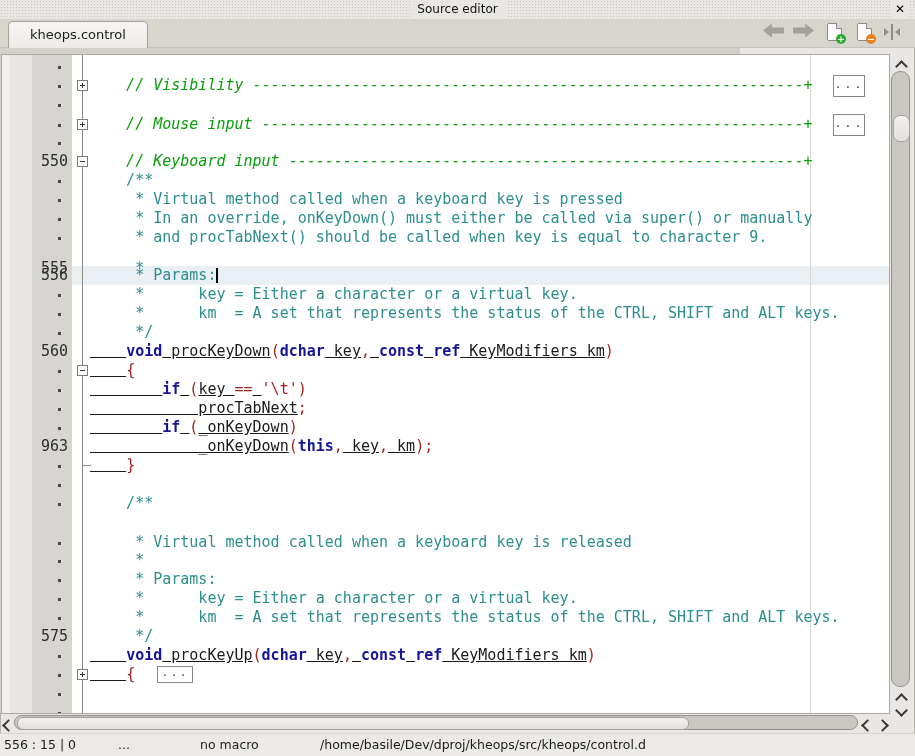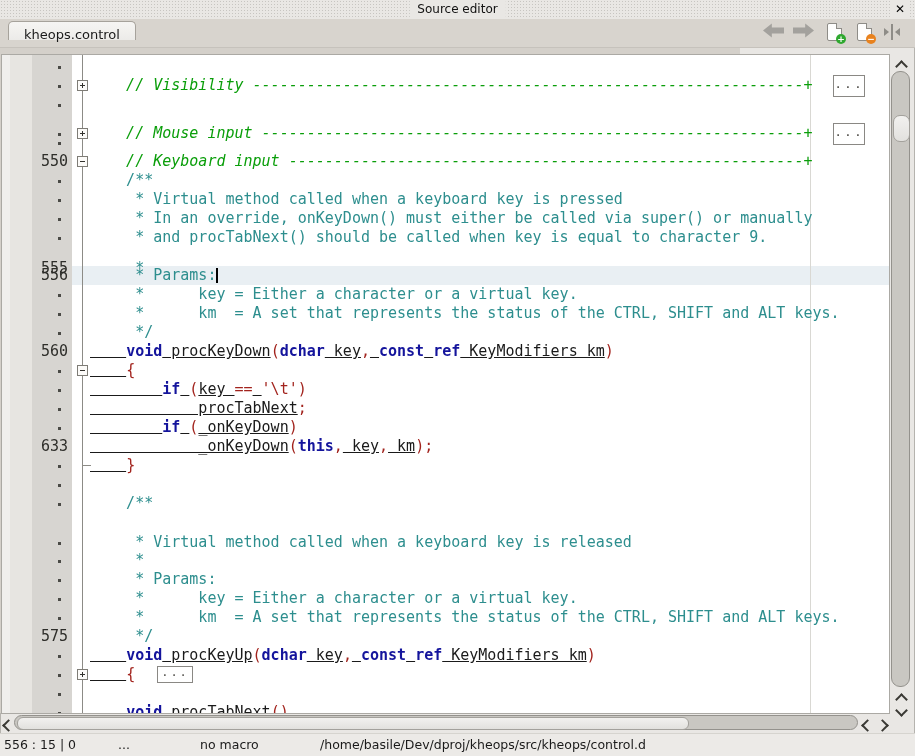--- a/index.html
+++ b/index.html
@@ -13,21 +13,21 @@
     background-image:radial-gradient(circle,#C7C5C1 0.8px,transparent 0.9px);
     background-size:3px 3px;}
   .titlebar .title{position:absolute;left:50%;transform:translateX(-50%);top:1px;
     font-size:12px;line-height:17px;color:#111;background:#E9E7E4;padding:0 8px;}
   .titlebar .close{position:absolute;right:7px;top:1px;font-size:12px;font-weight:bold;
     line-height:17px;color:#000;background:#E9E7E4;padding:0 3px;cursor:default;}
 
   
   .tabbar{position:absolute;left:0;top:19px;width:915px;height:29px;
     background:#D8D4CE;border-bottom:1px solid #C6C2BC;box-sizing:border-box;}
-  .tab{position:absolute;left:8px;top:2px;height:19px;padding:0 15px;
+  .tab{position:absolute;left:8px;top:2px;height:27px;padding:0 21px;
     background:linear-gradient(#F6F5F3,#ECEBE8);
     border:1px solid #A6A29B;border-bottom:none;border-radius:5px 5px 0 0;
     font-size:13px;line-height:26px;color:#1A1A1A;box-sizing:border-box;}
   .tb-buttons{position:absolute;right:10px;top:0;height:29px;}
   .tb-btn{position:absolute;top:4px;width:22px;height:20px;}
   .nav-arrow{width:21px;height:15px;background:#A3A19D;filter:drop-shadow(0 0 0.5px #6E6C68);}
   .nav-arrow.back{clip-path:polygon(0% 50%,42% 4%,42% 30%,100% 30%,100% 70%,42% 70%,42% 96%);}
   .nav-arrow.fwd{clip-path:polygon(100% 50%,58% 4%,58% 30%,0% 30%,0% 70%,58% 70%,58% 96%);}
   .doc{position:relative;width:13px;height:16px;background:#FEFEFD;border:1px solid #8E8C87;
     border-radius:2px;margin-left:2px;}
@@ -162,21 +162,21 @@
             <i class="h"></i>
             <i class="v"></i>
           </div>
           <div class="code"><span class="tk-c">    // Visibility -------------------------------------------------------------+</span></div>
           <div class="ellipsis-box rbox">...</div>
         </div>
         <div class="row" style="top: 40px;">
           <div class="gut"><i class="dot"></i></div>
           <div class="code"></div>
         </div>
-        <div class="row" style="top: 69px; text-decoration: underline;">
+        <div class="row" style="top: 60px; text-decoration: underline;">
           <div class="gut"><i class="dot"></i></div>
           <div class="fbox plus">
             <i class="h"></i>
             <i class="v"></i>
           </div>
           <div class="code"><span class="tk-c">    // Mouse input ------------------------------------------------------------+</span></div>
           <div class="ellipsis-box rbox">...</div>
         </div>
         <div class="row" style="top: 78px;">
           <div class="gut"><i class="dot"></i></div>
@@ -242,21 +242,21 @@
         </div>
         <div class="row" style="top: 363px;">
           <div class="gut"><i class="dot"></i></div>
           <div class="code"><span class="tk-p">        </span><span class="tk-k">if</span><span class="tk-p"> </span><span class="tk-o">(</span><span class="tk-p">_onKeyDown</span><span class="tk-o">)</span></div>
         </div>
         <div class="row" style="top: 344px;">
           <div class="gut"><i class="dot"></i></div>
           <div class="code"><span class="tk-p">            procTabNext</span><span class="tk-o">;</span></div>
         </div>
         <div class="row" style="top: 382px;">
-          <div class="gut">633</div>
+          <div class="gut">963</div>
           <div class="code"><span class="tk-p">            _onKeyDown</span><span class="tk-o">(</span><span class="tk-k">this</span><span class="tk-o">,</span><span class="tk-p"> key</span><span class="tk-o">,</span><span class="tk-p"> km</span><span class="tk-o">);</span></div>
         </div>
         <div class="row" style="top: 401px;">
           <div class="gut"><i class="dot"></i></div>
           <div class="ftick"></div>
           <div class="code"><span class="tk-p">    </span><span class="tk-o">}</span></div>
         </div>
         <div class="row" style="top: 420px;">
           <div class="gut"><i class="dot"></i></div>
           <div class="code"></div>
@@ -301,21 +301,20 @@
           </div>
           <div class="code"><span class="tk-p">    </span><span class="tk-o">{</span></div>
           <div class="ellipsis-box ibox">...</div>
         </div>
         <div class="row" style="top: 629px;">
           <div class="gut"><i class="dot"></i></div>
           <div class="code"></div>
         </div>
         <div class="row" style="top: 648px;">
           <div class="gut"><i class="dot"></i></div>
-          <div class="code"><span class="tk-p">    </span><span class="tk-k">void</span><span class="tk-p"> procTabNext</span><span class="tk-o">()</span></div>
         </div>
         <div class="cursor" style="top: 213px; left: 214.42px;"></div>
       </div>
 
     <div class="vscroll">
       <div class="vs-btn" style="top:1px;"><i class="chev up"></i></div>
       <div class="vs-track">
         <div class="vs-thumb"></div>
       </div>
       <div class="vs-btn" style="top:634px;"><i class="chev up"></i></div>

